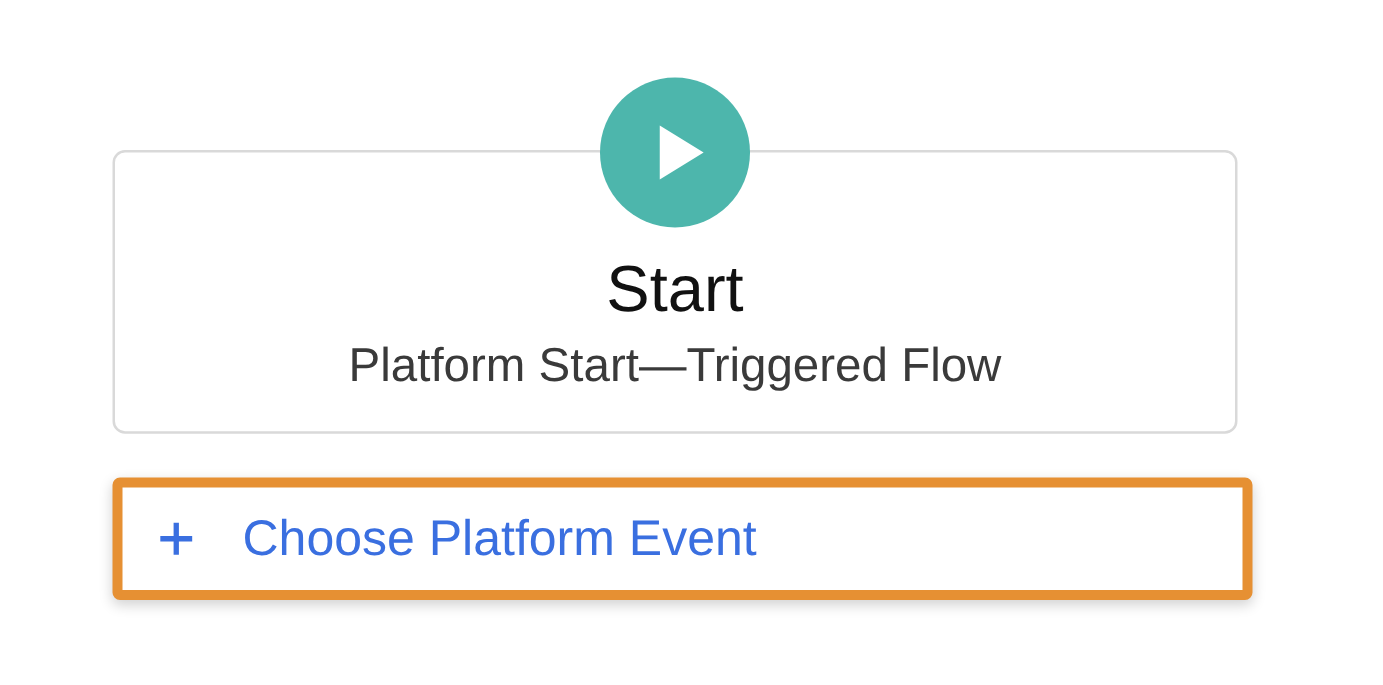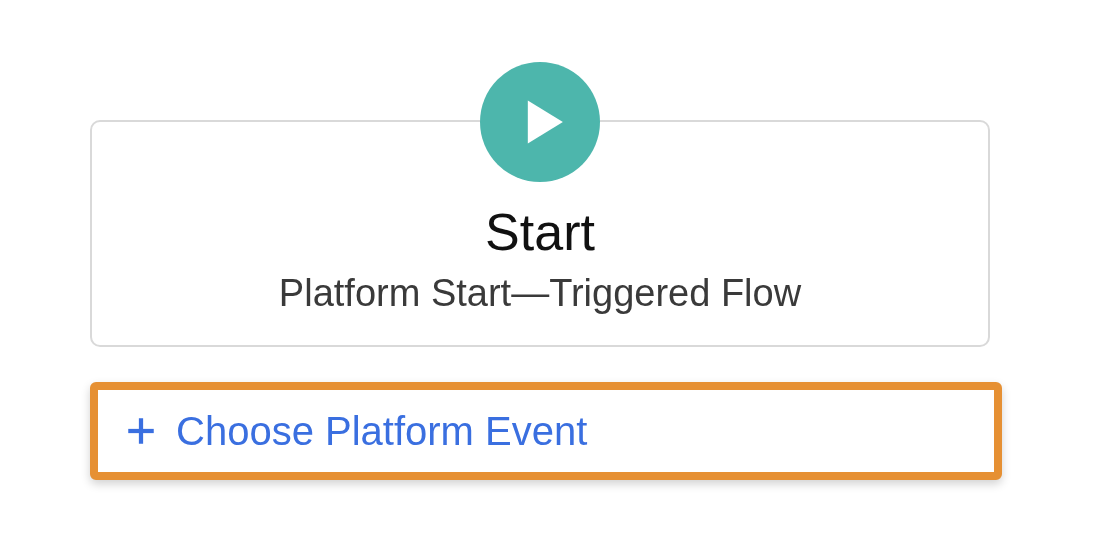--- a/index.html
+++ b/index.html
@@ -62,21 +62,21 @@
       left: 90px;
       top: 382px;
       width: 912px;
       height: 98px;
       background: #ffffff;
       border: 8px solid #e69033;
       border-radius: 6px;
       display: flex;
       align-items: center;
       padding-left: 26px;
-      gap: 18px;
+      gap: 36px;
       cursor: pointer;
       box-shadow: 0 4px 10px rgba(0,0,0,0.18);
     }
     .plus-icon {
       width: 34px;
       height: 34px;
       display: flex;
       align-items: center;
       justify-content: center;
     }

